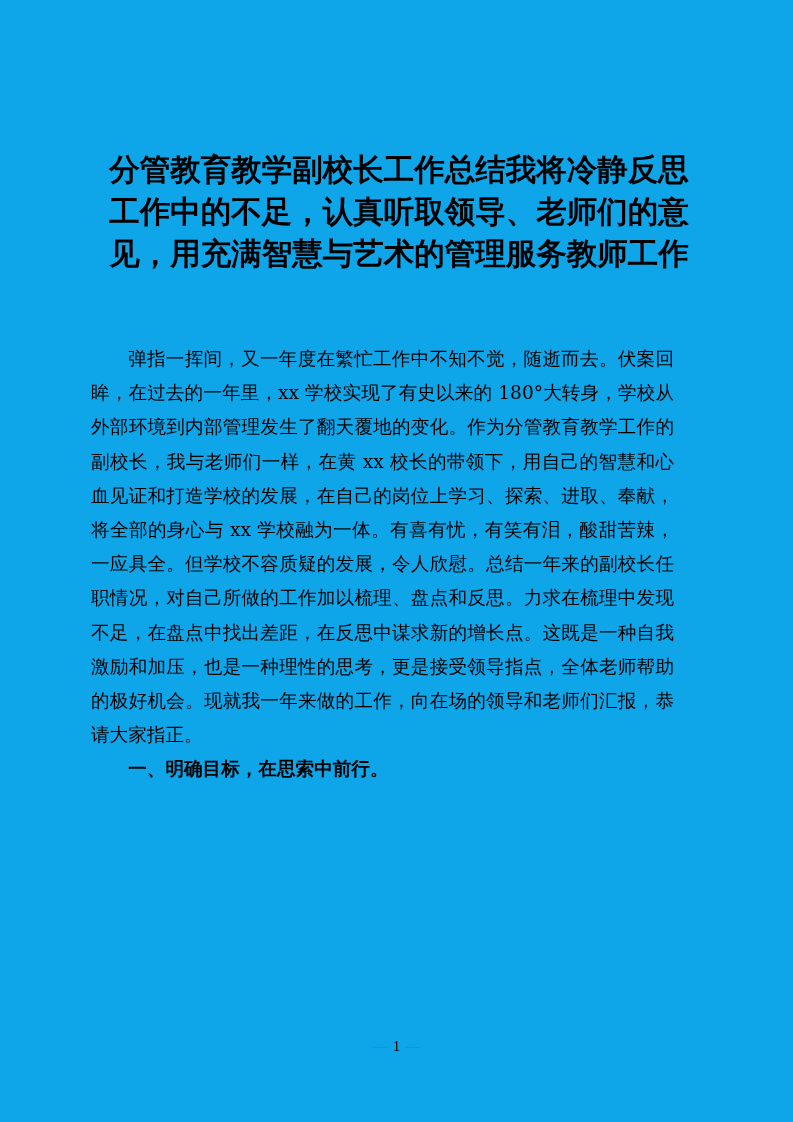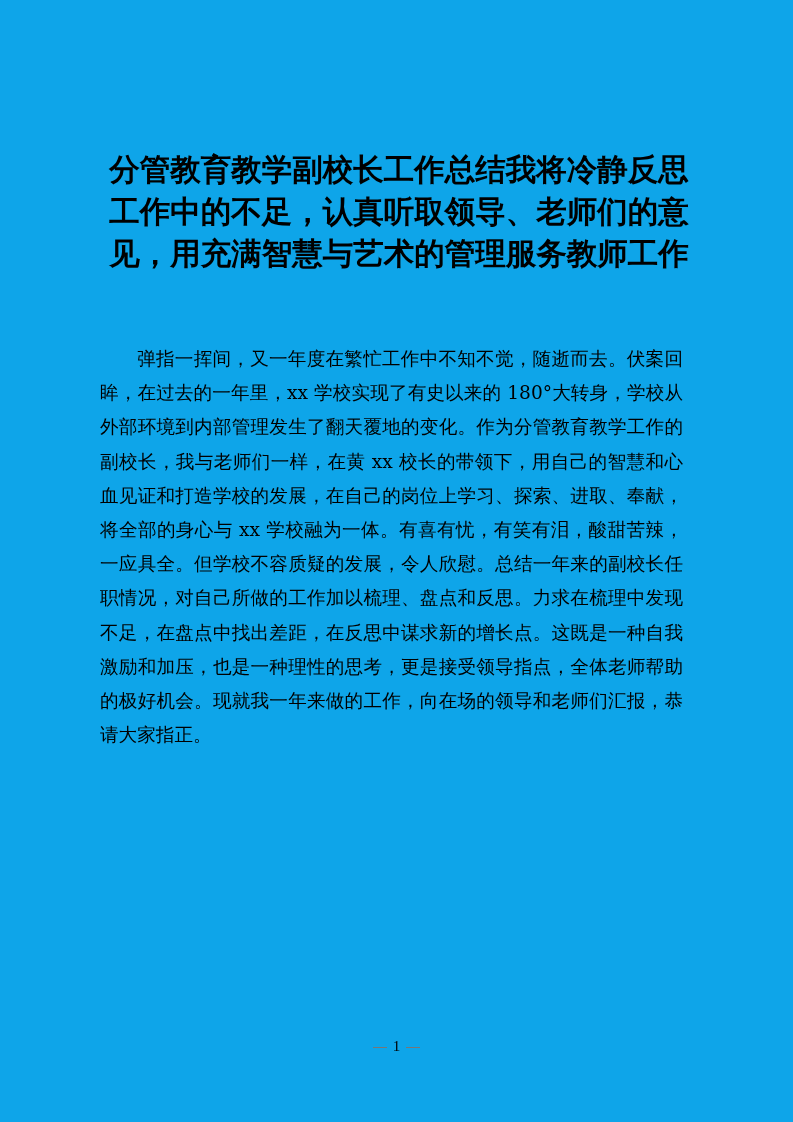--- a/index.html
+++ b/index.html
@@ -5,38 +5,39 @@
   html, body { margin: 0; padding: 0; background: #ffffff; }
   body { width: 793px; height: 1122px; position: relative; overflow: hidden; }
   .page { position: absolute; left: 0; top: 0; width: 793px; height: 1122px; background: #0ea5e9; padding-left: 48px; }
   .title {
     position: absolute; left: 104px; top: 149px; width: 590px;
     font-family: "DejaVu Sans", sans-serif; font-weight: bold;
     font-size: 30.5px; line-height: 42px; color: #000;
     text-align: center; letter-spacing: 0px;
   }
   .body {
-    position: absolute; left: 100px; top: 342px; width: 583px;
+    position: absolute; left: 91px; top: 342px; width: 583px;
     font-family: "DejaVu Serif", serif; font-size: 18.6px; line-height: 34.2px;
     color: #000; text-align: justify; text-justify: inter-character;
   }
   .body p { margin: 0; text-indent: 2em; text-align: justify; text-align-last: left; }
   .body p.heading { font-family: "DejaVu Sans", sans-serif; font-weight: bold; }
   .footer {
     position: absolute; left: 0; top: 1038px; width: 793px; text-align: center;
     font-family: "Liberation Serif", serif; font-size: 15px; color: #000;
   }
   .footer .dash { display: inline-block; width: 14px; height: 1px; background: #777; vertical-align: middle; margin: 0 6px; }
 </style>
 </head>
 <body>
 
 <div class="page">
   <div class="title">分管教育教学副校长工作总结我将冷静反思工作中的不足，认真听取领导、老师们的意见，用充满智慧与艺术的管理服务教师工作</div>
 
   <div class="body">
     <p>弹指一挥间，又一年度在繁忙工作中不知不觉，随逝而去。伏案回眸，在过去的一年里，xx 学校实现了有史以来的 180°大转身，学校从外部环境到内部管理发生了翻天覆地的变化。作为分管教育教学工作的副校长，我与老师们一样，在黄 xx 校长的带领下，用自己的智慧和心血见证和打造学校的发展，在自己的岗位上学习、探索、进取、奉献，将全部的身心与 xx 学校融为一体。有喜有忧，有笑有泪，酸甜苦辣，一应具全。但学校不容质疑的发展，令人欣慰。总结一年来的副校长任职情况，对自己所做的工作加以梳理、盘点和反思。力求在梳理中发现不足，在盘点中找出差距，在反思中谋求新的增长点。这既是一种自我激励和加压，也是一种理性的思考，更是接受领导指点，全体老师帮助的极好机会。现就我一年来做的工作，向在场的领导和老师们汇报，恭请大家指正。</p>
+    <p class="heading">一、明确目标，在思索中前行。</p>
   </div>
 
   <div class="footer">
     <span class="dash"></span><span>1</span><span class="dash"></span>
   </div>
 </div>
 
 </body></html>

